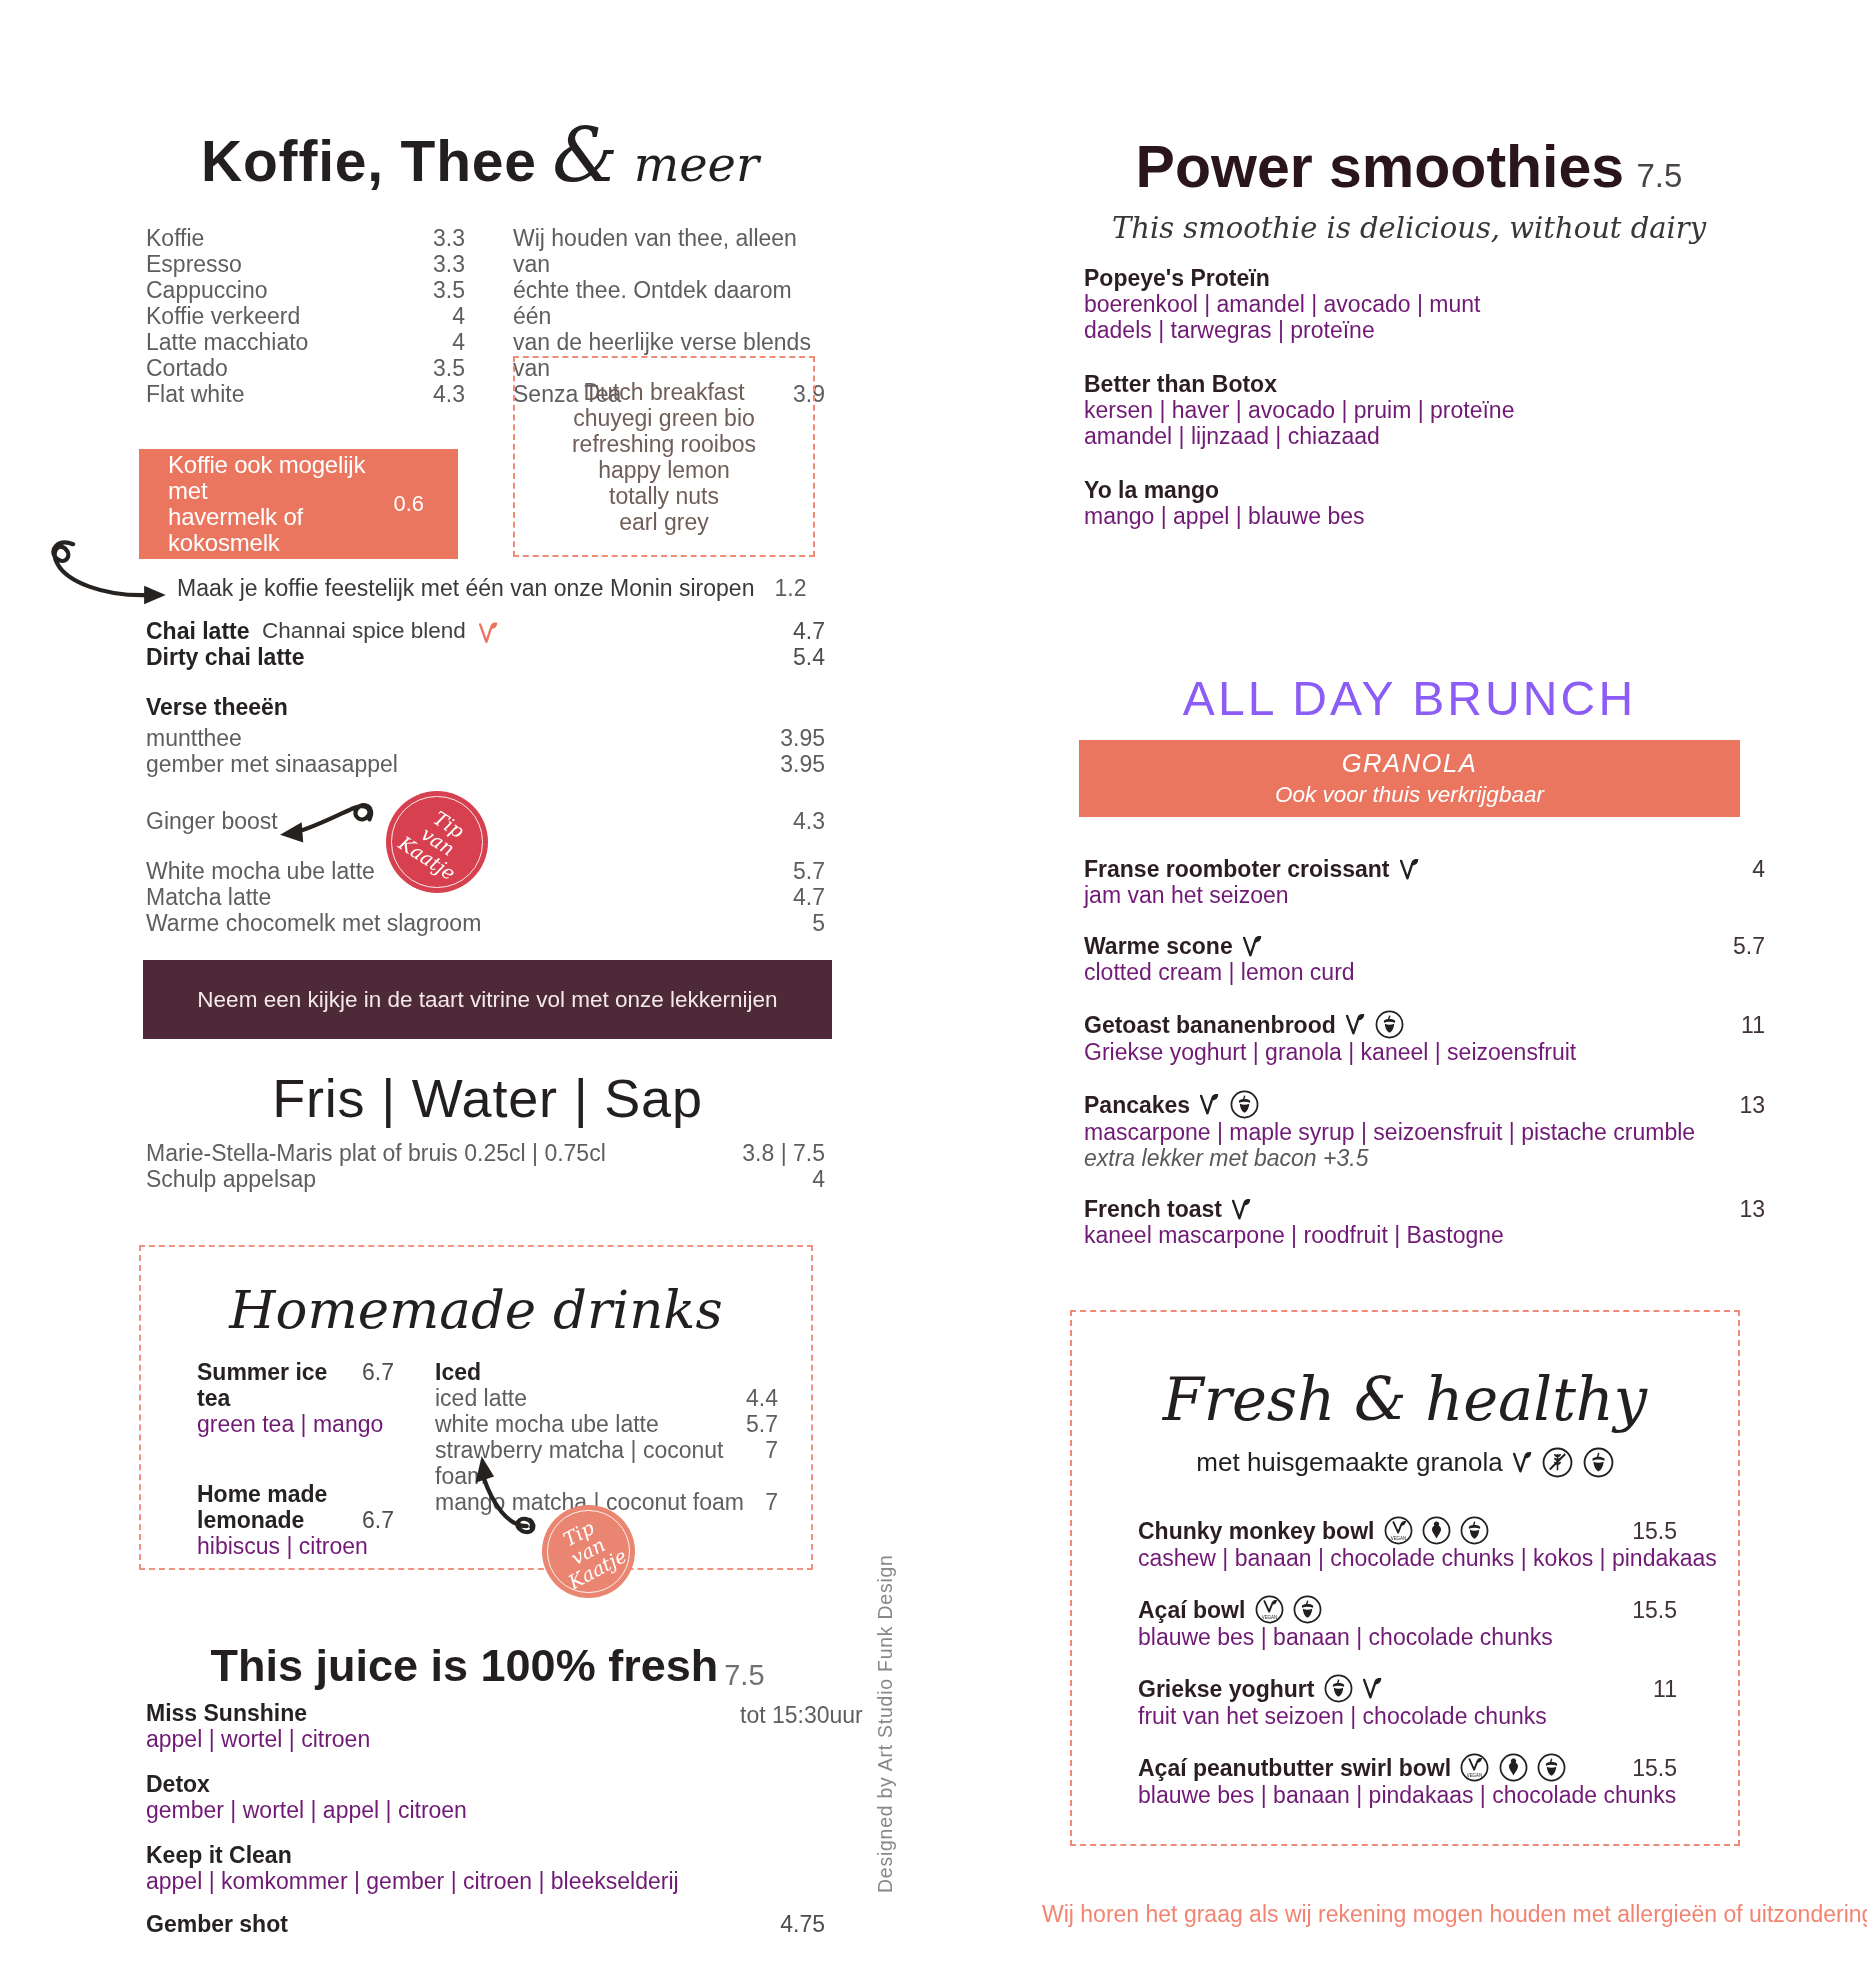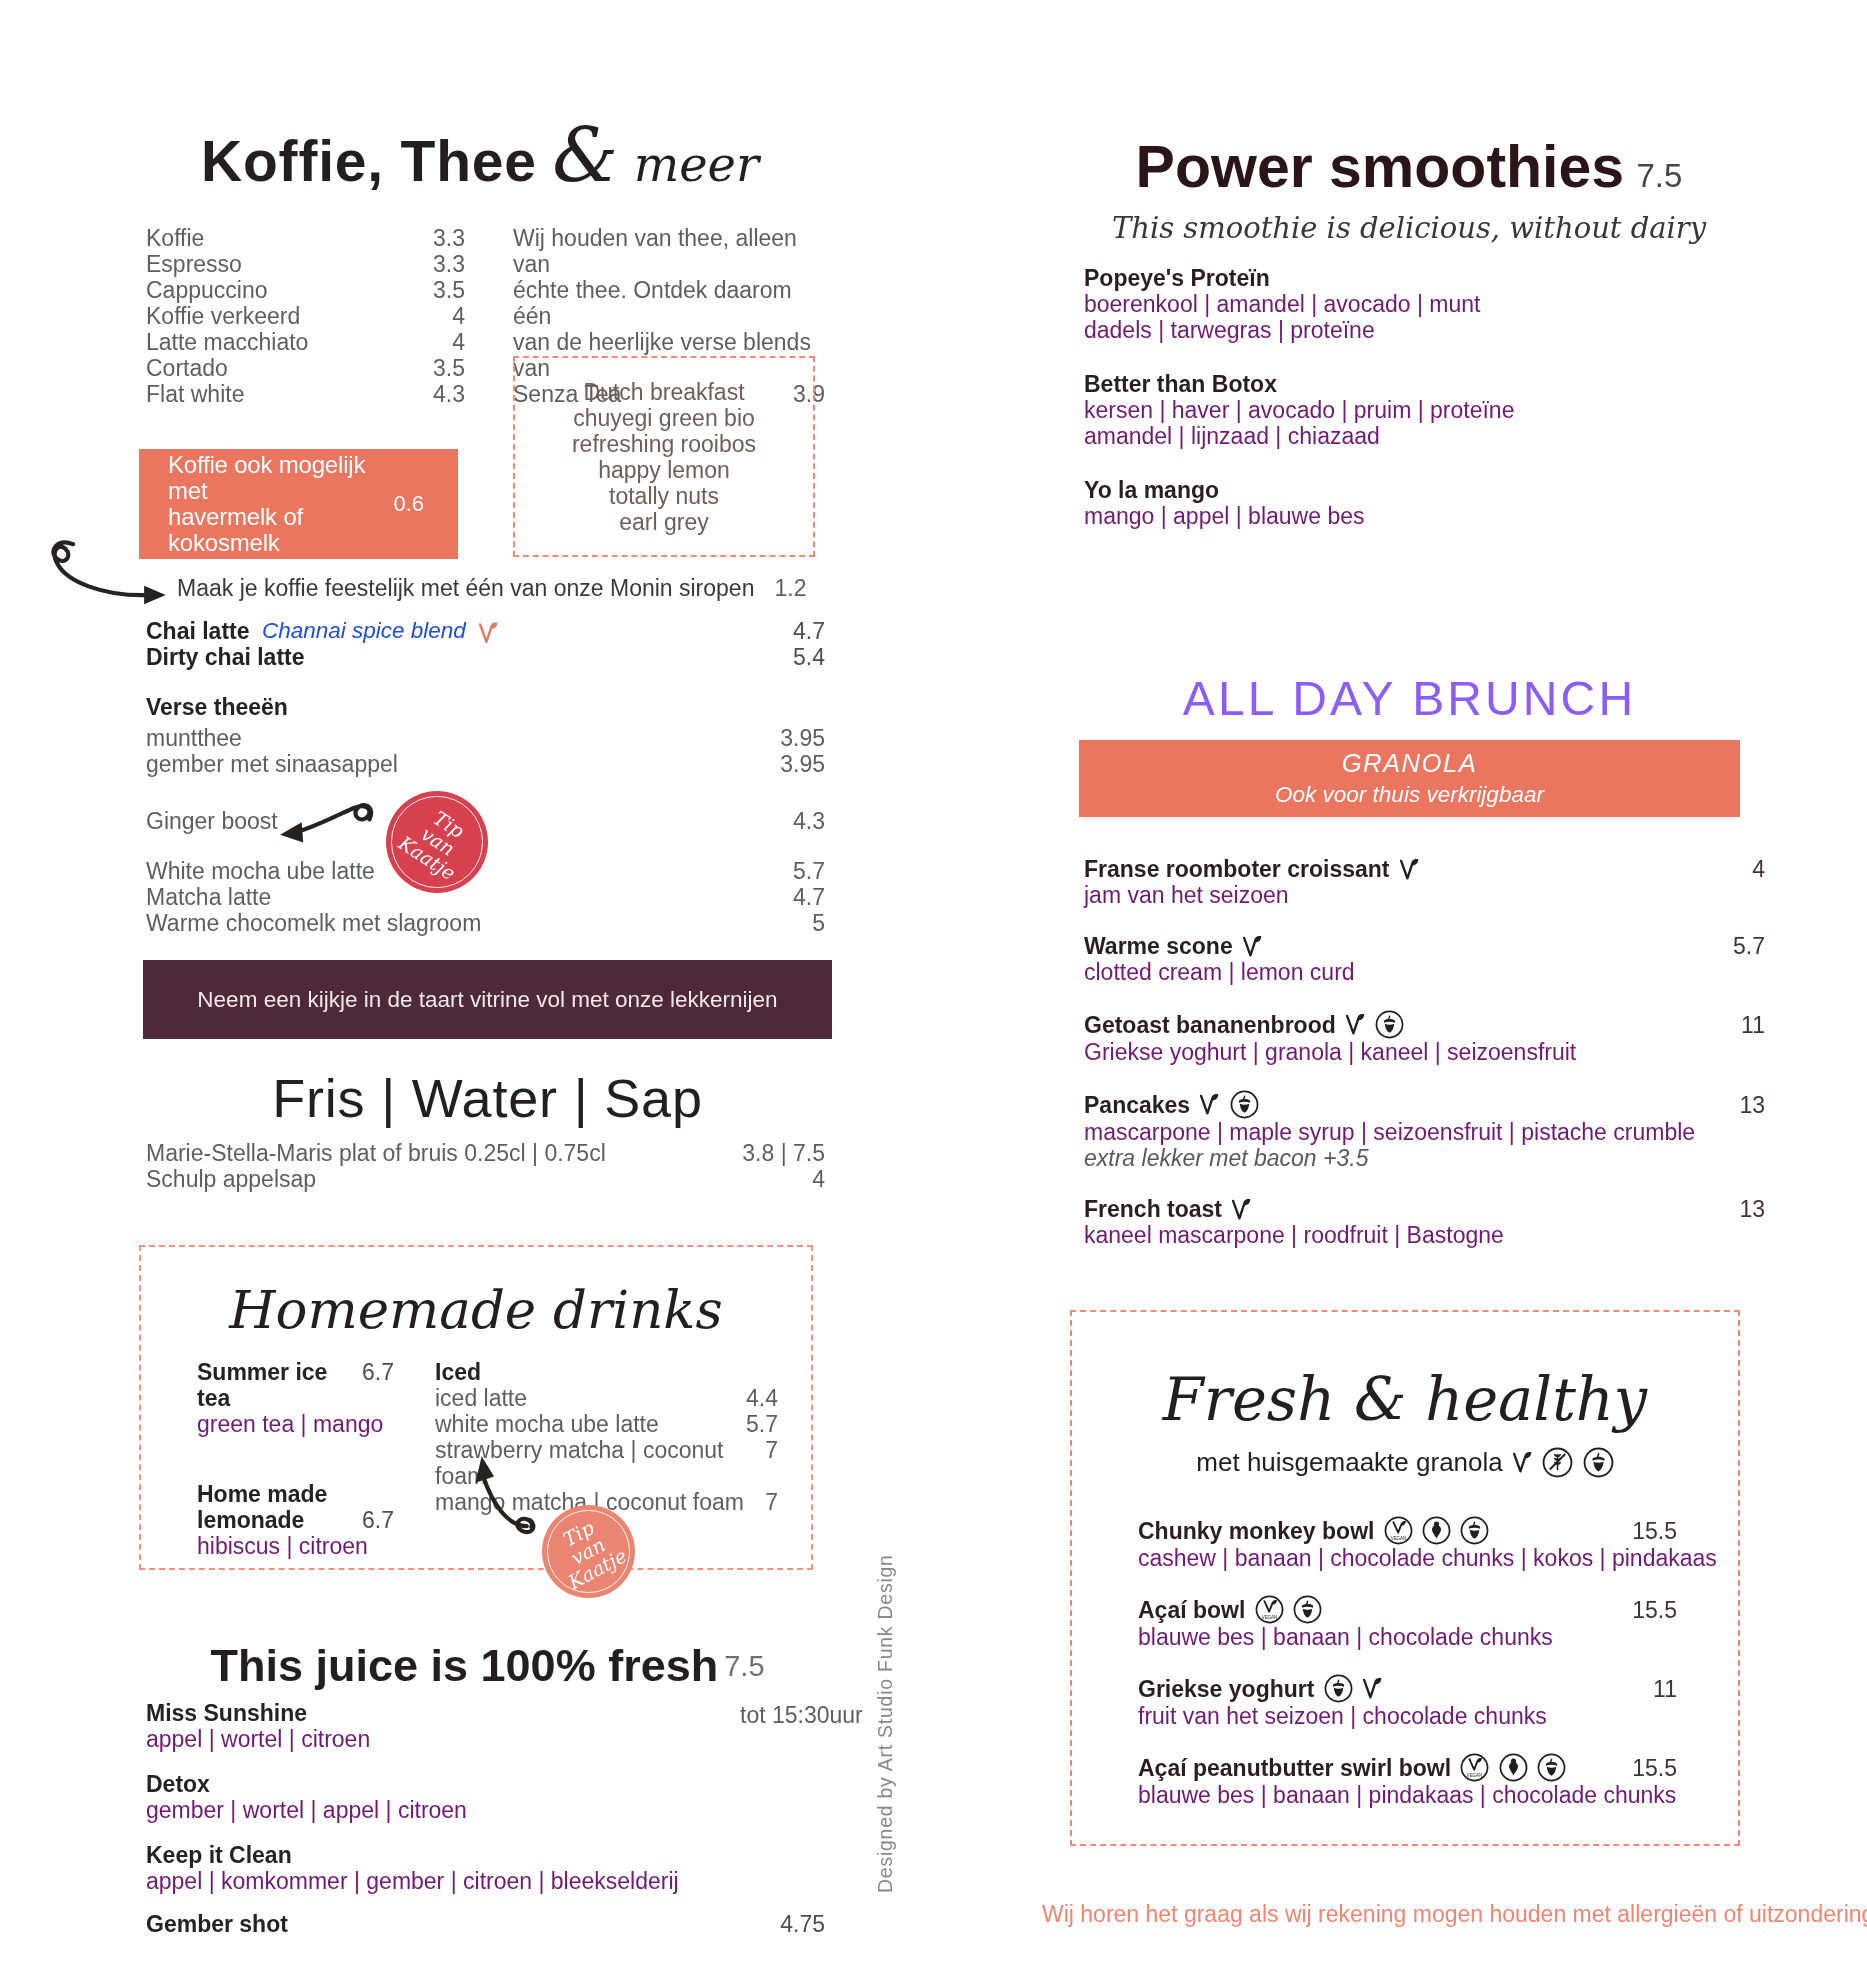--- a/index.html
+++ b/index.html
@@ -136,21 +136,21 @@
 
   <div class="abs row" style="left:177px;top:575px;font-size:23px;color:#39393b">
     <span>Maak je koffie feestelijk met één van onze Monin siropen</span>
     <span style="margin-left:20px;color:#5d5e60">1.2</span>
   </div>
 
   <div class="abs" style="left:146px;top:618px;width:679px">
     <div class="row l">
       <span class="irow" style="gap:12.4px">
         <span class="k">Chai latte</span>
-        <span style="font-style:italic;color:#1d4ed8;font-size:22.5px">Channai spice blend</span>
+        <span style="color:#404040;font-size:22.5px">Channai spice blend</span>
         <svg class="ic ic-v" style="color:#EA7660;transform:translateY(1.5px)" viewBox="0 0 27 29" width="21" height="22.5">
             <use href="#ic-vleaf"></use>
           </svg>
       </span>
       <span class="p">4.7</span>
     </div>
     <div class="row l">
         <span class="k">Dirty chai latte</span>
         <span class="p">5.4</span>
       </div>
@@ -256,21 +256,21 @@
     <path d="M12 42 L20 8 L36 34 Z" fill="#26221f"></path>
   </svg>
   <div class="badge" style="left:542px;top:1505px;width:93px;height:93px;background:#E98570">
     <div class="btxt" style="transform:rotate(-28deg)">
       <div>Tip</div>
       <div>van</div>
       <div>Kaatje</div>
     </div>
   </div>
 
-  <div class="abs center" style="left:143px;top:1640px;width:689px;display:flex;justify-content:center;align-items:center;gap:6px">
+  <div class="abs center" style="left:143px;top:1640px;width:689px;display:flex;justify-content:center;align-items:flex-end;gap:6px">
     <span style="font-size:45px;font-weight:bold">This juice is 100% fresh</span>
     <span style="font-size:29px;color:#6f7072">7.5</span>
   </div>
   <div class="abs l g nw" style="left:740px;top:1702px">tot 15:30uur</div>
 
   <div class="abs" style="left:146px;top:1700px;width:679px">
     <div class="l k">Miss Sunshine</div>
     <div class="l d">appel | wortel | citroen</div>
   </div>
   <div class="abs" style="left:146px;top:1771px;width:679px">

